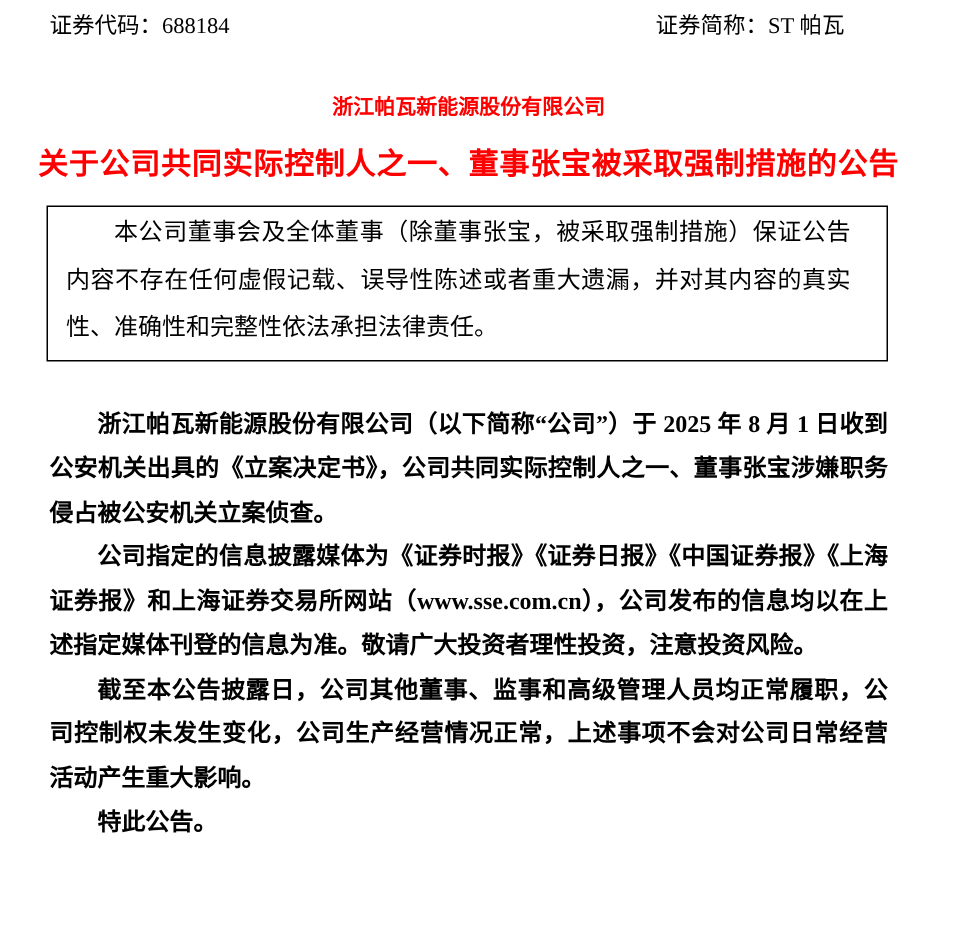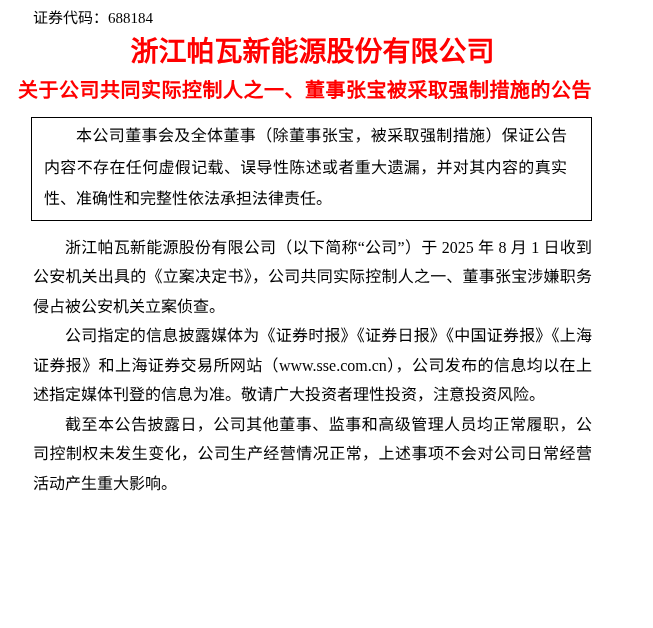--- a/index.html
+++ b/index.html
@@ -23,76 +23,79 @@
     font-size: 15px;
     line-height: 19px;
     white-space: nowrap;
   }
   .header-item { display: inline-block; }
   .doc-title {
     font-family: "Liberation Sans", "DejaVu Sans", sans-serif;
     font-weight: bold;
     color: var(--title-red);
     text-align: center;
-    font-size: 28px;
+    font-size: 14px;
     line-height: 23px;
-    margin: 12px 0 0 0;
+    margin: 32px 0 0 0;
   }
   .doc-subtitle {
     font-family: "Liberation Sans", "DejaVu Sans", sans-serif;
     font-weight: bold;
     color: var(--title-red);
-    text-align: left;
+    text-align: center;
     font-size: 20px;
     line-height: 23px;
     letter-spacing: 0.5px;
     white-space: nowrap;
     margin: 16px -15px 0 -15px;
   }
   .disclaimer-box {
     border: 1px solid var(--ink);
     margin: 15px 0 0 -2px;
     padding: 2px 24px 5px 12px;
     font-size: 16px;
     line-height: 31.5px;
   }
   .disclaimer-box p {
     margin: 0;
     text-indent: 2em;
     text-align: justify;
     text-justify: inter-ideograph;
   }
   .doc-body {
-    margin-top: 12px;
+    margin-top: 28px;
     font-size: 16px;
     line-height: 29.5px;
+    font-weight: bold;
   }
   .doc-body p {
     margin: 0;
     text-indent: 2em;
     text-align: justify;
     text-justify: inter-ideograph;
   }
 </style>
 </head>
 <body>
 
 <div class="page">
 
   <div class="header-row">
     <span class="header-item"><span>证券代码：</span><span>688184</span></span>
+    <span class="header-item"><span>证券简称：</span><span>ST 帕瓦</span></span>
   </div>
 
   <h1 class="doc-title">浙江帕瓦新能源股份有限公司</h1>
 
   <h2 class="doc-subtitle">关于公司共同实际控制人之一、董事张宝被采取强制措施的公告</h2>
 
   <div class="disclaimer-box">
     <p>本公司董事会及全体董事（除董事张宝，被采取强制措施）保证公告内容不存在任何虚假记载、误导性陈述或者重大遗漏，并对其内容的真实性、准确性和完整性依法承担法律责任。</p>
   </div>
 
   <div class="doc-body">
     <p>浙江帕瓦新能源股份有限公司（以下简称“公司”）于 2025 年 8 月 1 日收到公安机关出具的《立案决定书》，公司共同实际控制人之一、董事张宝涉嫌职务侵占被公安机关立案侦查。</p>
     <p>公司指定的信息披露媒体为《证券时报》《证券日报》《中国证券报》《上海证券报》和上海证券交易所网站（www.sse.com.cn），公司发布的信息均以在上述指定媒体刊登的信息为准。敬请广大投资者理性投资，注意投资风险。</p>
     <p>截至本公告披露日，公司其他董事、监事和高级管理人员均正常履职，公司控制权未发生变化，公司生产经营情况正常，上述事项不会对公司日常经营活动产生重大影响。</p>
+    <p>特此公告。</p>
   </div>
 
 </div>
 
 </body></html>

